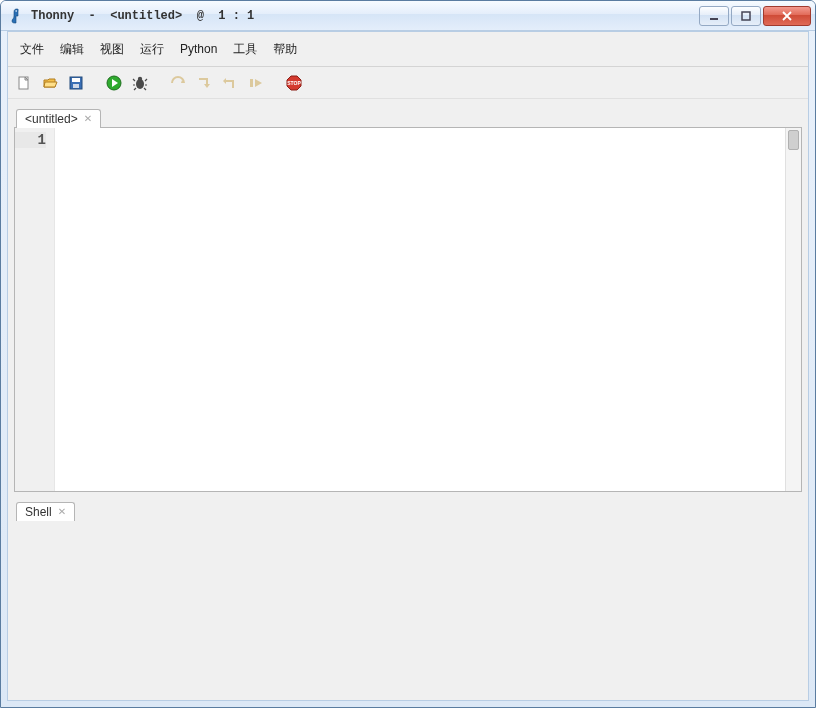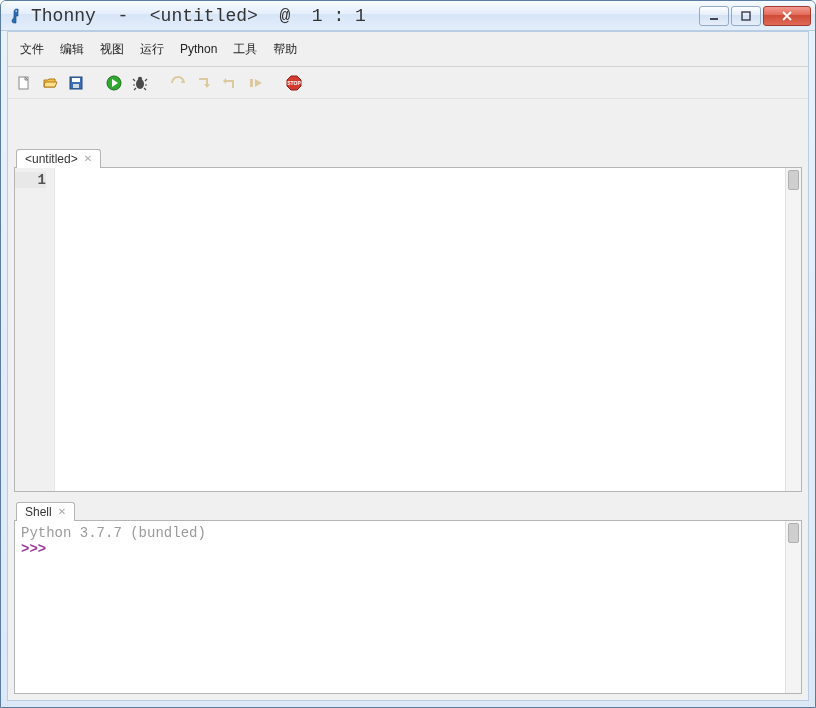--- a/index.html
+++ b/index.html
@@ -28,24 +28,25 @@
   align-items: center;
   padding: 0 4px 0 8px;
   border-radius: 5px 5px 0 0;
 }
 .titlebar .app-icon {
   width: 16px; height: 16px; margin-right: 6px;
   display: flex; align-items: center; justify-content: center;
 }
 .titlebar .title {
   color: #333;
-  font-size: 18px;
+  font-size: 12px;
   flex: 0 0 auto;
   white-space: pre;
   font-family: Consolas, "Courier New", monospace;
+  font-weight: bold;
 }
 .titlebar .spacer { flex: 1; }
 .win-controls { display: flex; gap: 2px; }
 .win-btn {
   width: 30px; height: 20px;
   border: 1px solid #94a9c4;
   border-radius: 3px;
   background: linear-gradient(#fdfeff, #e6eef9 45%, #d3e2f4 46%, #e6eef9);
   display: flex; align-items: center; justify-content: center;
   color: #445; font-size: 10px;
@@ -96,21 +97,21 @@
   flex: 1;
   display: flex;
   flex-direction: column;
   padding: 6px;
   gap: 6px;
 }
 .panel {
   display: flex;
   flex-direction: column;
 }
-.panel.editor { flex: 1; margin-top: 40px; }
+.panel.editor { flex: 1; }
 .panel.shell { height: 196px; }
 .tabstrip {
   height: 22px;
   display: flex;
   align-items: flex-end;
   padding-left: 2px;
 }
 .tab {
   background: #fff;
   border: 1px solid #b5b5b5;
@@ -325,27 +326,18 @@
         </div>
       </div>
 
       <div class="panel shell">
         <div class="tabstrip">
           <div class="tab">
             <span>Shell</span>
             <span class="close-x">✕</span>
           </div>
         </div>
-        <div class="shell-body">
-          <div class="shell-text">
-            <div class="banner">Python 3.7.7 (bundled)</div>
-            <div><span class="prompt">&gt;&gt;&gt; </span></div>
-          </div>
-          <div class="scroll-v">
-              <div class="thumb"></div>
-            </div>
-        </div>
       </div>
 
     </div>
 
   </div>
 </div>
 
 </body></html>

